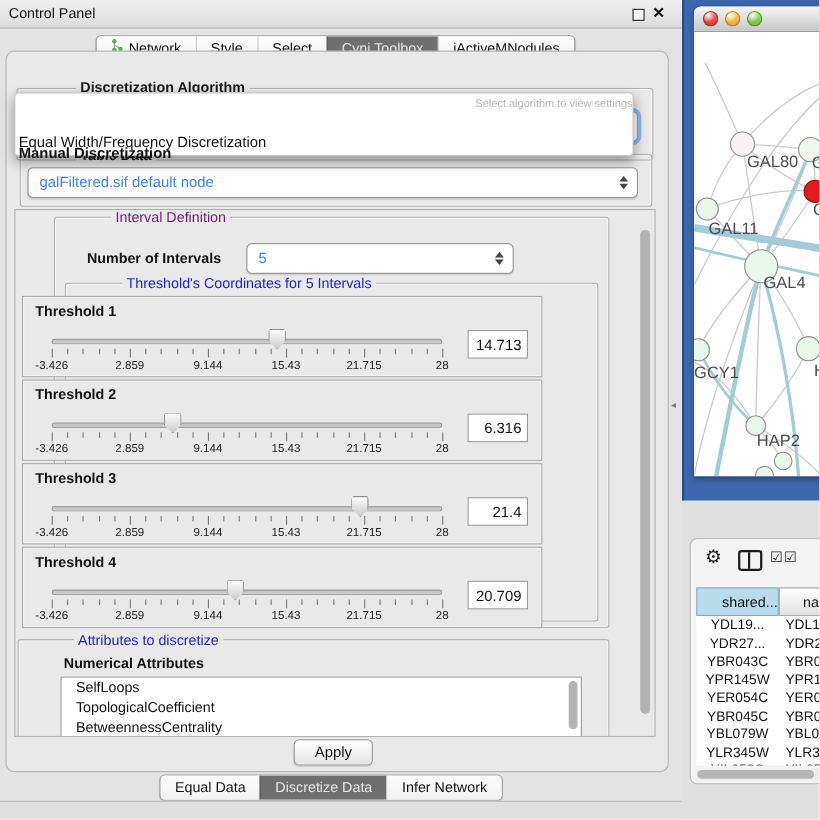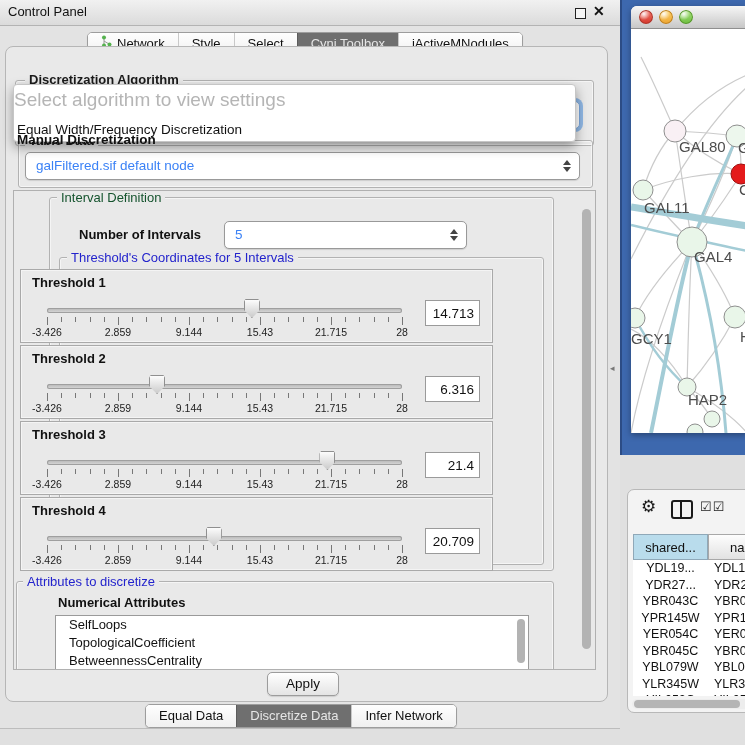--- a/index.html
+++ b/index.html
@@ -23,38 +23,38 @@
                  font-size:13px;color:#111;background:linear-gradient(#fefefe,#f0f0f0);
                  border-left:1px solid #c9c9c9;white-space:nowrap;}
   .tabstrip .tab:first-child{border-left:none;}
   .tabstrip .tab.selected{background:#6f6f6f;color:#e6e6e6;border-left-color:#5c5c5c;}
 
   #content-panel{position:absolute;left:5px;top:46px;width:601px;height:654px;
                  background:#e9e9e9;border:1px solid #b6b6b6;border-radius:8px;}
 
   .groupbox{position:absolute;border:1px solid #b2b2b2;border-radius:3px;
             box-shadow:inset 0 0 0 1px rgba(255,255,255,.55);}
-  .grouptitle{position:absolute;background:#e9e9e9;padding:0 4px;font-size:13px;line-height:13px;}
+  .grouptitle{position:absolute;background:#e9e9e9;padding:0 4px;font-size:13px;line-height:13px;margin-left:44px;}
   .gt-black{color:#1a1a1a;font-weight:bold;}
-  .gt-green{color:#14532d;}
+  .gt-green{color:#701a75;}
   .gt-blue{color:#2323cc;}
 
   .aqua-combo{position:absolute;background:#fff;border:1px solid #999;border-radius:5px;
               box-shadow:0 1px 1px rgba(0,0,0,.12);}
   .aqua-combo .val{position:absolute;left:10px;top:0;line-height:25px;font-size:13.5px;color:#3b82f6;white-space:nowrap;}
   .spinner{position:absolute;right:8px;top:50%;transform:translateY(-50%);width:8px;height:12px;}
   .spinner:before,.spinner:after{content:"";position:absolute;left:0;border-left:4px solid transparent;border-right:4px solid transparent;}
   .spinner:before{top:0;border-bottom:5px solid #444;}
   .spinner:after{bottom:0;border-top:5px solid #444;}
   #algo-combo{box-shadow:0 0 0 3px rgba(96,156,226,.65);border-color:#7ba7dd;}
 
   #algo-popup{position:absolute;left:13px;top:84px;width:561px;height:56px;background:#fff;
               border:1px solid #c6c6c6;border-radius:4px;z-index:9;
               box-shadow:0 5px 12px rgba(0,0,0,.38);}
-  #algo-popup .hint{position:absolute;left:0;top:4px;width:100%;text-align:left;color:#b5b5b5;font-size:19px;}
+  #algo-popup .hint{position:absolute;left:0;top:4px;width:100%;text-align:right;color:#b5b5b5;font-size:10px;}
   #algo-popup .opt{position:absolute;left:3px;white-space:nowrap;font-size:13.5px;}
   #algo-popup .opt.b{font-weight:bold;top:21px;margin-top:26px;}
   #algo-popup .opt.n{top:37px;}
 
   #scroll-viewport{position:absolute;left:13px;top:190px;width:581px;height:478px;
                    border:1px solid #b0b0b0;background:#e9e9e9;overflow:hidden;}
   .vscroll-thumb{position:absolute;background:#b3b3b3;border-radius:5px;}
 
   .thr-panel{position:absolute;left:6px;width:471px;height:72px;border:1px solid #a9a9a9;
              background:#e9e9e9;box-shadow:inset 0 0 0 1px rgba(255,255,255,.5);}
@@ -94,21 +94,21 @@
   #net-canvas{position:absolute;left:0;top:23px;width:116px;height:404px;overflow:hidden;}
 
   #tablepanel-bar{position:absolute;left:0;top:455px;width:125px;height:30px;background:#e6e6e6;}
   #tablepanel-bar .title{position:absolute;left:12px;top:7px;font-size:13px;color:#111;}
   #table-box{position:absolute;left:7px;top:489px;width:125px;height:222px;background:#f3f3f3;
              border:1px solid #b8b8b8;border-radius:7px 0 0 7px;}
   #tp-gear{position:absolute;left:13px;top:6px;font-size:17px;color:#1a1a1a;}
   #tp-split{position:absolute;left:43px;top:10px;width:18px;height:15px;border:2px solid #1a1a1a;border-radius:3px;}
   #tp-split:before{content:"";position:absolute;left:7px;top:0;width:2px;height:15px;background:#1a1a1a;}
   #tp-checks{position:absolute;left:72px;top:9px;font-size:13px;color:#222;letter-spacing:1px;white-space:nowrap;}
-  .th-cell{position:absolute;top:44px;height:26px;line-height:26px;font-size:13px;text-align:center;box-sizing:border-box;}
+  .th-cell{position:absolute;top:44px;height:26px;line-height:26px;font-size:13px;text-align:right;box-sizing:border-box;}
   #th-shared{left:5px;width:75px;background:#b9dcec;border:1px solid #8fa8b8;}
   #th-name{left:80px;width:78px;background:linear-gradient(#fdfdfd,#e2e2e2);border:1px solid #a8a8a8;text-align:left;padding-left:21px;}
   #tp-rows{position:absolute;left:5px;top:70px;width:120px;height:136px;background:#fff;overflow:hidden;}
   #tp-rows .row{position:relative;height:16.5px;line-height:16.5px;font-size:12.5px;white-space:nowrap;}
   #tp-rows .c1{display:inline-block;width:75px;text-align:center;}
   #tp-rows .c2{position:absolute;left:81px;}
   #tp-hscroll{position:absolute;left:4px;top:209px;width:118px;height:10px;background:#ededed;border-radius:5px;}
   #tp-hscroll .thumb{position:absolute;left:2px;top:1px;width:106px;height:8px;background:#b5b5b5;border-radius:4px;}
 
   #split-arrow{position:absolute;left:610px;top:363px;font-size:9px;color:#777;}

